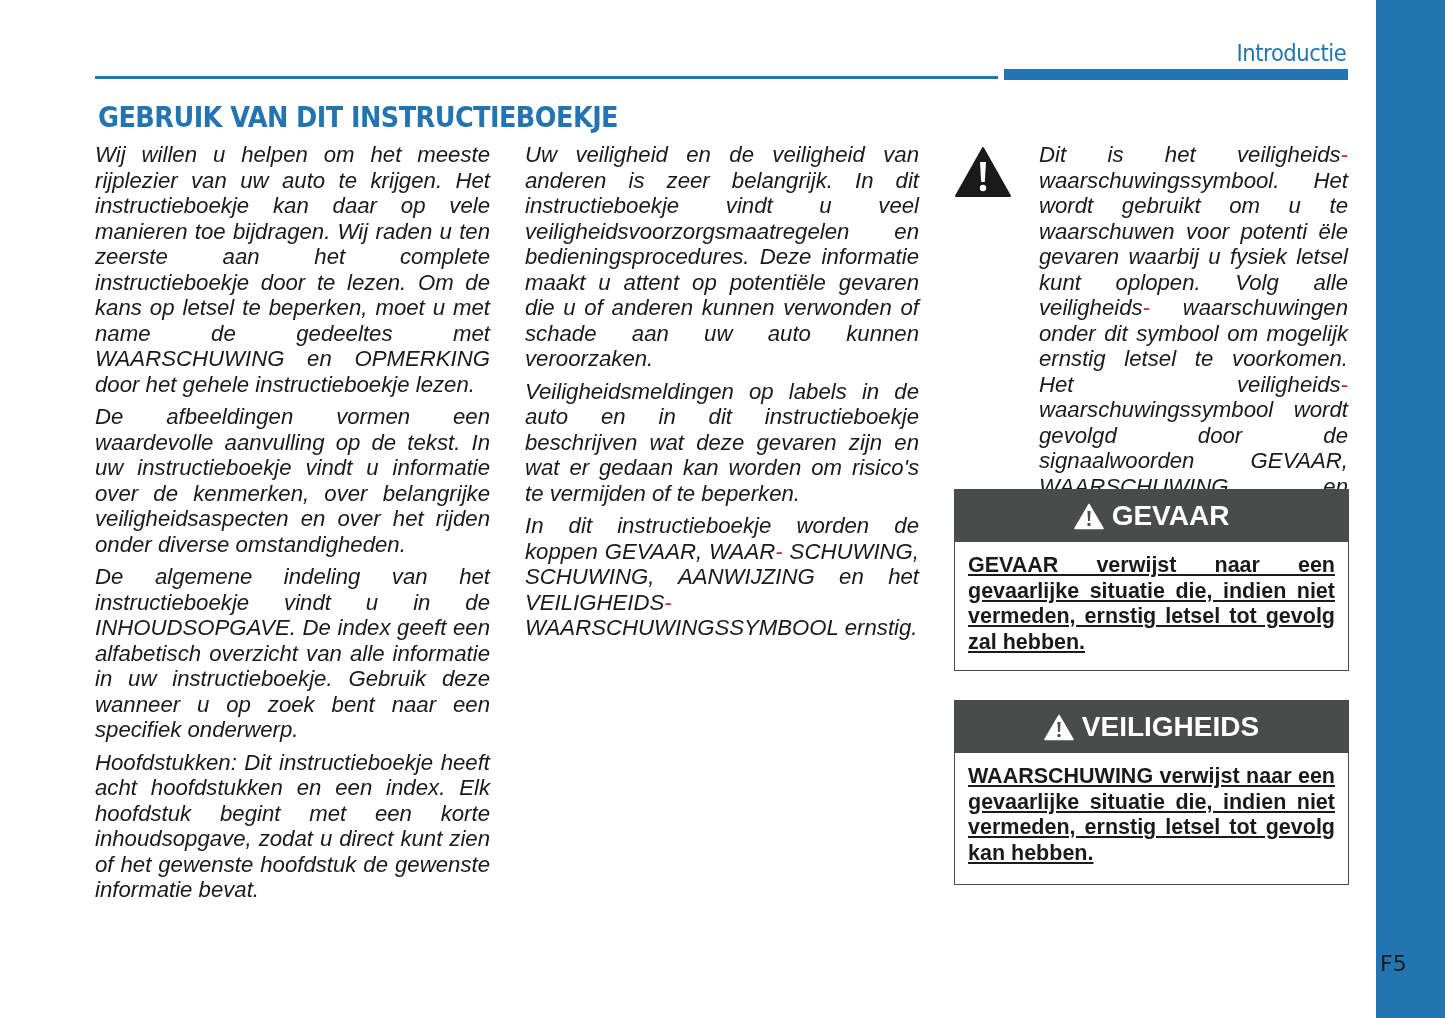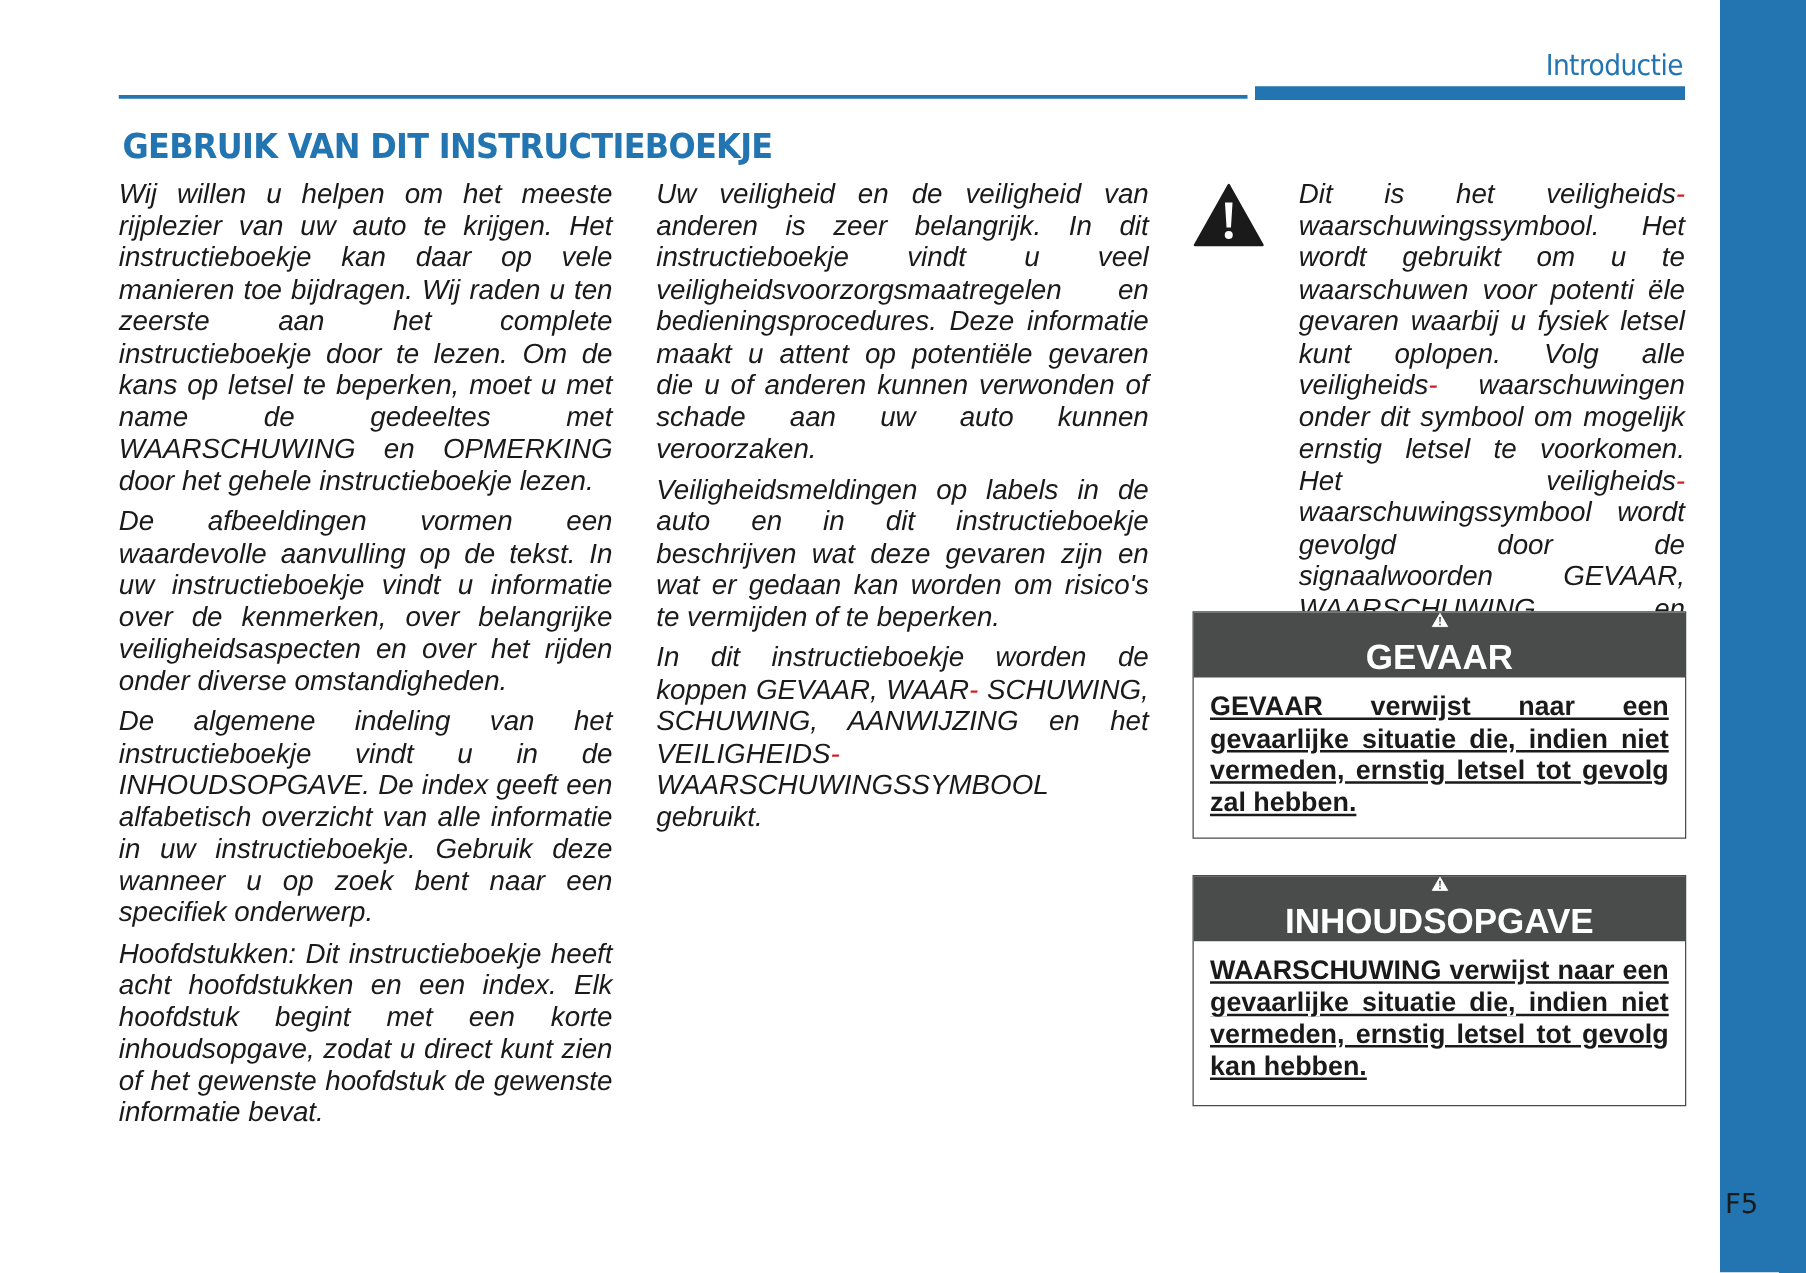--- a/index.html
+++ b/index.html
@@ -30,21 +30,21 @@
   .hy { color: #d21f26; }
   .intro-block { position: relative; }
   .triangle-icon { position: absolute; left: 0; top: 4px; width: 58px; height: 52px; }
   .intro-first { padding-left: 85px; }
   .notice { position: absolute; left: 954px; width: 393px; border: 1.5px solid #4a4c4c; background: #fff; }
   .notice-danger { top: 489px; height: 180px; }
   .notice-warning { top: 700px; height: 183px; }
   .notice-head {
     background: #4a4c4c; color: #ffffff; height: 52px;
     display: flex; align-items: center; justify-content: center;
-    font-weight: bold; font-size: 28px; gap: 8px; flex-direction: column;
+    font-weight: bold; font-size: 28px; gap: 8px;
   }
   .notice-head svg { width: 30px; height: 27px; }
   .notice-body {
     padding: 11px 13px 0 13px; font-weight: bold; font-size: 21.5px; line-height: 25.5px;
     text-align: justify; text-align-last: left; text-decoration: underline;
   }
   .page-number {
     position: absolute; left: 1380px; top: 951px;
     font-family: "DejaVu Sans", sans-serif; font-size: 22px; color: #1a1a1a;
   }
@@ -63,21 +63,21 @@
 <div class="col col-1">
   <p>Wij willen u helpen om het meeste rijplezier van uw auto te krijgen. Het instructieboekje kan daar op vele manieren toe bijdragen. Wij raden u ten zeerste aan het complete instructieboekje door te lezen. Om de kans op letsel te beperken, moet u met name de gedeeltes met WAARSCHUWING en OPMERKING door het gehele instructieboekje lezen.</p>
   <p>De afbeeldingen vormen een waardevolle aanvulling op de tekst. In uw instructieboekje vindt u informatie over de kenmerken, over belangrijke veiligheidsaspecten en over het rijden onder diverse omstandigheden.</p>
   <p>De algemene indeling van het instructieboekje vindt u in de INHOUDSOPGAVE. De index geeft een alfabetisch overzicht van alle informatie in uw instructieboekje. Gebruik deze wanneer u op zoek bent naar een specifiek onderwerp.</p>
   <p>Hoofdstukken: Dit instructieboekje heeft acht hoofdstukken en een index. Elk hoofdstuk begint met een korte inhoudsopgave, zodat u direct kunt zien of het gewenste hoofdstuk de gewenste informatie bevat.</p>
 </div>
 
 <div class="col col-2">
   <p>Uw veiligheid en de veiligheid van anderen is zeer belangrijk. In dit instructieboekje vindt u veel veiligheidsvoorzorgsmaatregelen en bedieningsprocedures. Deze informatie maakt u attent op potentiële gevaren die u of anderen kunnen verwonden of schade aan uw auto kunnen veroorzaken.</p>
   <p>Veiligheidsmeldingen op labels in de auto en in dit instructieboekje beschrijven wat deze gevaren zijn en wat er gedaan kan worden om risico's te vermijden of te beperken.</p>
-  <p><span>In dit instructieboekje worden de koppen GEVAAR, WAAR</span><span class="hy">-</span> <span>SCHUWING, SCHUWING, AANWIJZING en het VEILIGHEIDS</span><span class="hy">-</span> <span>WAARSCHUWINGSSYMBOOL gebruikt.</span></p>
+  <p><span>In dit instructieboekje worden de koppen GEVAAR, WAAR</span><span class="hy">-</span> <span>SCHUWING, SCHUWING, AANWIJZING en het VEILIGHEIDS</span><span class="hy">-</span> <span>WAARSCHUWINGSSYMBOOL ernstig.</span></p>
 </div>
 
 <div class="col col-3">
   <div class="intro-block">
     <svg class="triangle-icon" viewBox="0 0 58 52">
       <path d="M29 2 L56 50 L2 50 Z" fill="#1a1a1a" stroke="#1a1a1a" stroke-width="2" stroke-linejoin="round"></path>
       <path d="M26 16 L32 16 L30.8 36 L27.2 36 Z" fill="#ffffff"></path>
       <circle cx="29" cy="42" r="3.2" fill="#ffffff"></circle>
     </svg>
     <p class="intro-first"><span>Dit is het veiligheids</span><span class="hy">-</span> <span>waarschuwingssymbool. Het wordt gebruikt om u te waarschuwen voor potenti ële gevaren waarbij u fysiek letsel kunt oplopen. Volg alle veiligheids</span><span class="hy">-</span> <span>waarschuwingen onder dit symbool om mogelijk ernstig letsel te voorkomen. Het veiligheids</span><span class="hy">-</span> <span>waarschuwingssymbool wordt gevolgd door de signaalwoorden GEVAAR, WAARSCHUWING en OPMERKING.</span></p>
@@ -96,18 +96,18 @@
   <div class="notice-body">GEVAAR verwijst naar een gevaarlijke situatie die, indien niet vermeden, ernstig letsel tot gevolg zal hebben.</div>
 </div>
 
 <div class="notice notice-warning">
   <div class="notice-head">
     <svg viewBox="0 0 30 27">
       <path d="M15 1.5 L29 25.5 L1 25.5 Z" fill="#ffffff" stroke="#ffffff" stroke-width="1.5" stroke-linejoin="round"></path>
       <path d="M13.4 8 L16.6 8 L15.9 18 L14.1 18 Z" fill="#4a4c4c"></path>
       <circle cx="15" cy="21.5" r="1.7" fill="#4a4c4c"></circle>
     </svg>
-    <span>INHOUDSOPGAVE</span>
+    <span>VEILIGHEIDS</span>
   </div>
   <div class="notice-body">WAARSCHUWING verwijst naar een gevaarlijke situatie die, indien niet vermeden, ernstig letsel tot gevolg kan hebben.</div>
 </div>
 
 <div class="page-number">F5</div>
 
 </body></html>

